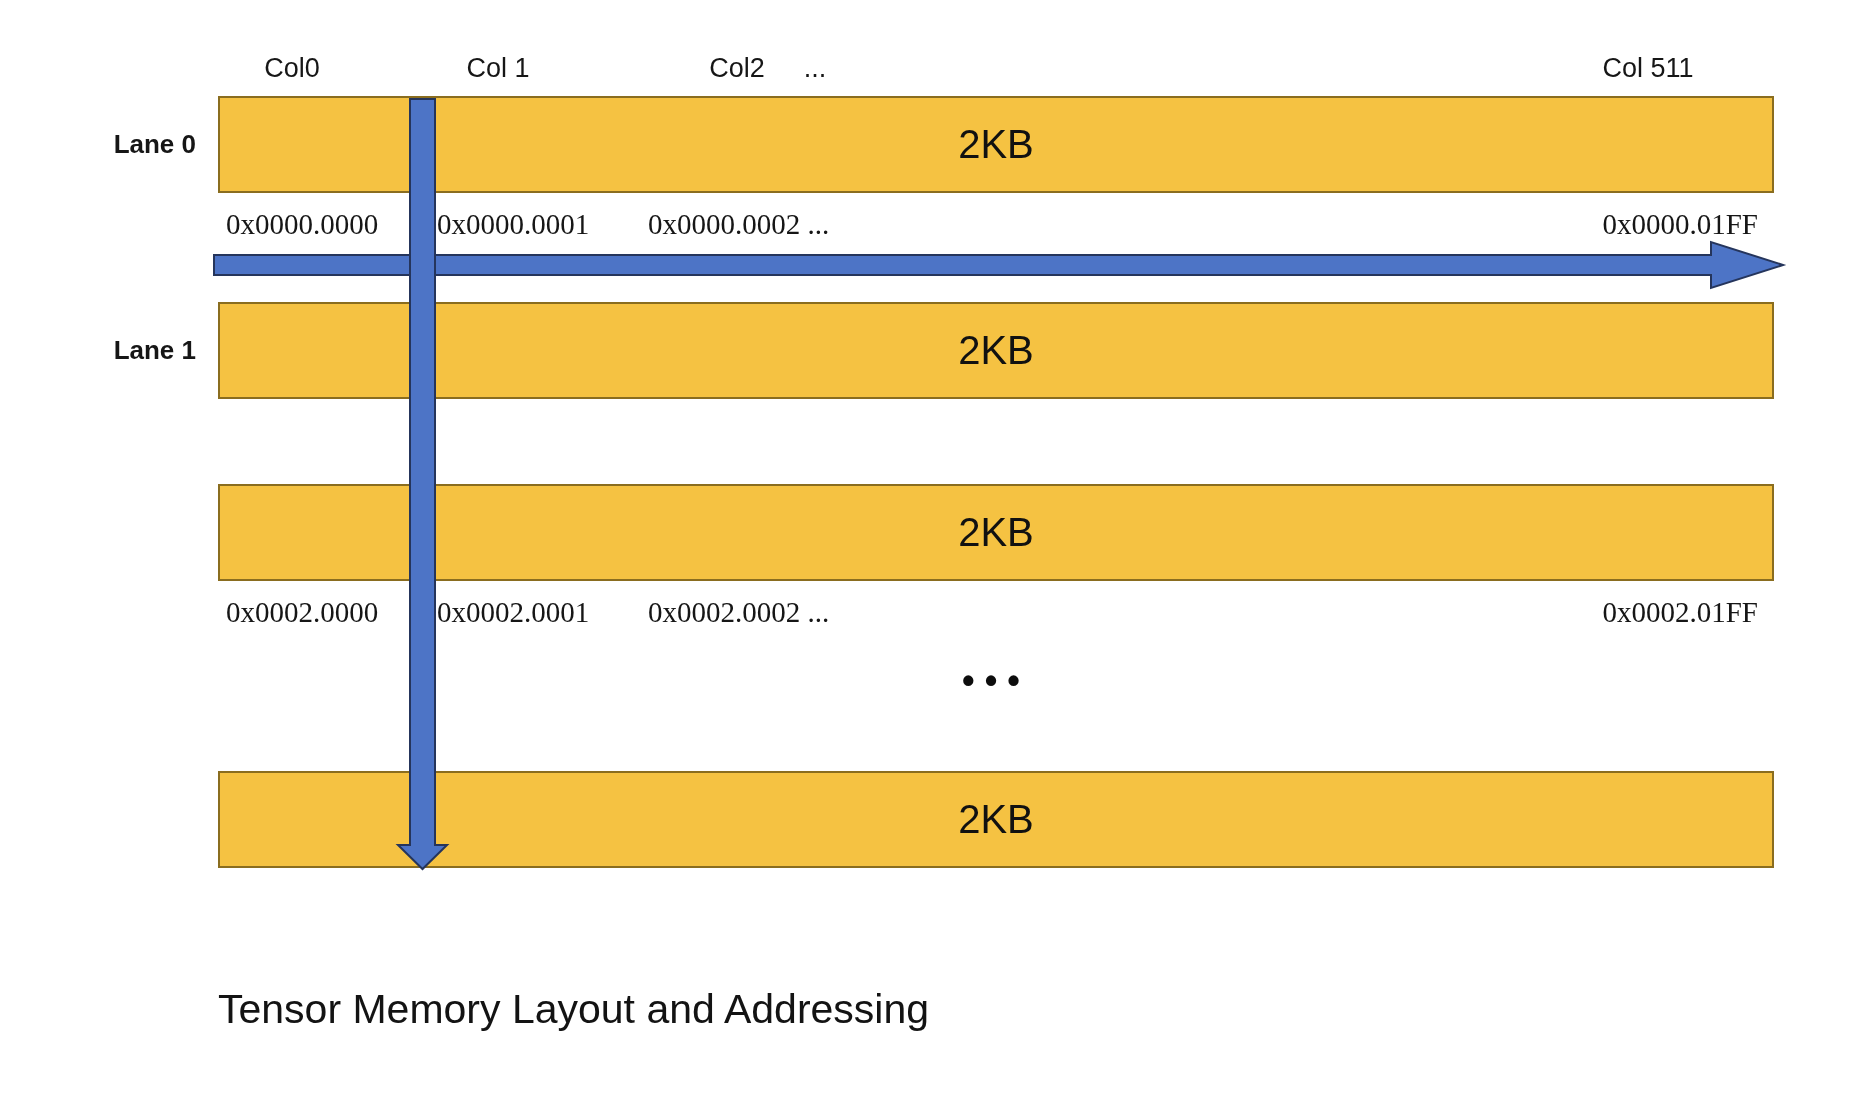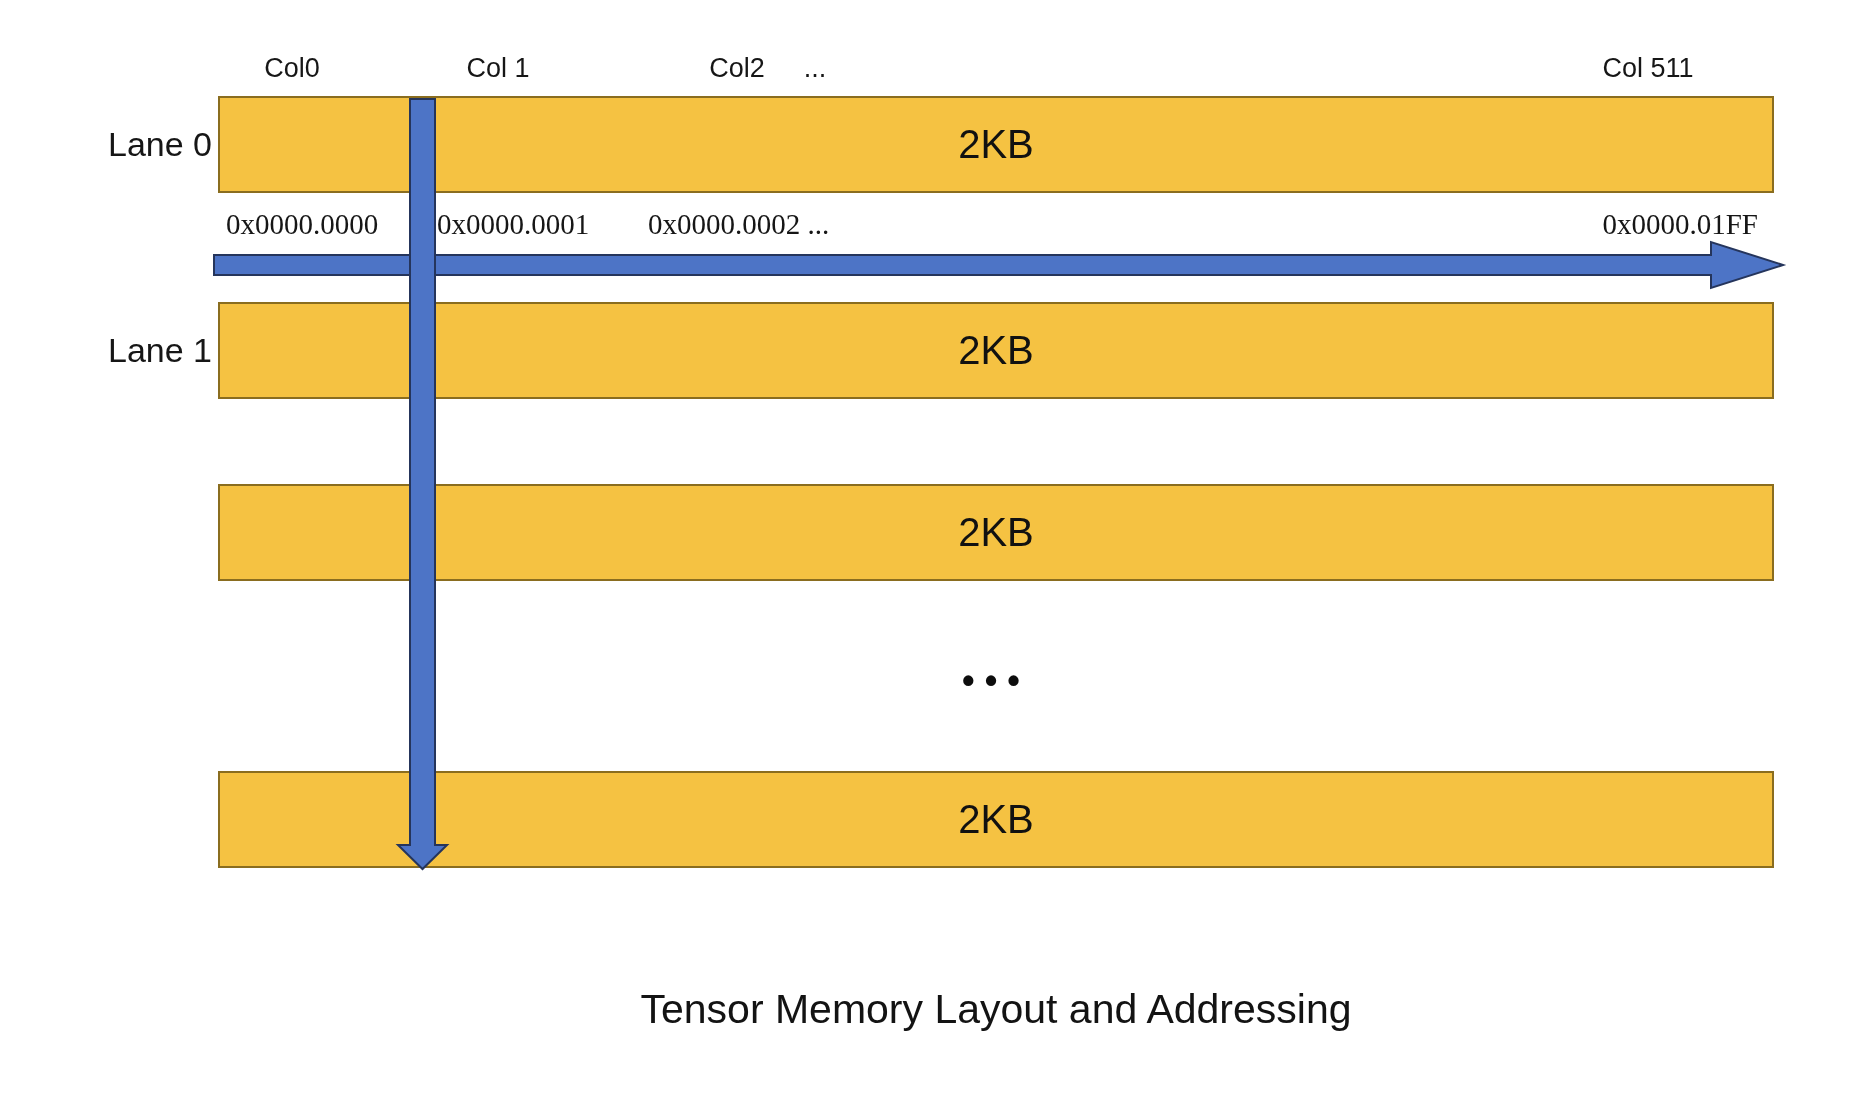--- a/index.html
+++ b/index.html
@@ -24,29 +24,30 @@
     top: 50px;
     height: 36px;
     line-height: 36px;
     font-size: 27px;
     transform: translateX(-50%);
     white-space: nowrap;
     z-index: 2;
   }
   .lane-label {
     position: absolute;
-    left: 20px;
+    left: 4px;
     width: 192px;
     height: 97px;
     display: flex;
     align-items: center;
     justify-content: flex-end;
-    font-size: 34px;
+    font-size: 26px;
     white-space: nowrap;
     z-index: 2;
+    font-weight: bold;
   }
   .bar {
     position: absolute;
     left: 218px;
     width: 1556px;
     height: 97px;
     background: var(--bar-fill);
     border: 2px solid var(--bar-border);
     z-index: 1;
     text-align: center;
@@ -93,21 +94,20 @@
     font-weight: bold;
     letter-spacing: 10px;
     color: #0d0d0d;
     z-index: 2;
   }
   #diagram-title {
     position: absolute;
     left: 218px;
     top: 986px;
     width: 1556px;
-    text-align: center;
     font-size: 41px;
     color: #131313;
     z-index: 2;
   }
 </style>
 </head>
 <body>
 
 <div id="canvas">
 
@@ -133,20 +133,26 @@
   </svg>
 
   <div class="lane-label" style="top:302px">Lane 1</div>
   <div class="bar" style="top:302px">
     <span class="size-label">2KB</span>
   </div>
 
   <div class="bar" style="top:484px">
     <span class="size-label">2KB</span>
   </div>
+  <div class="addr-row" style="top:594px">
+    <span class="addr-0">0x0002.0000</span>
+    <span class="addr-1">0x0002.0001</span>
+    <span class="addr-2">0x0002.0002 ...</span>
+    <span class="addr-3">0x0002.01FF</span>
+  </div>
 
   <div id="rows-ellipsis">•••</div>
 
   <div class="bar" style="top:771px">
     <span class="size-label">2KB</span>
   </div>
 
   <svg id="v-arrow" class="arrow-svg" width="56" height="775">
     <polygon class="arrow-shape" points="15,1 40,1 40,747 52,747 27.5,771 3,747 15,747"></polygon>
   </svg>

